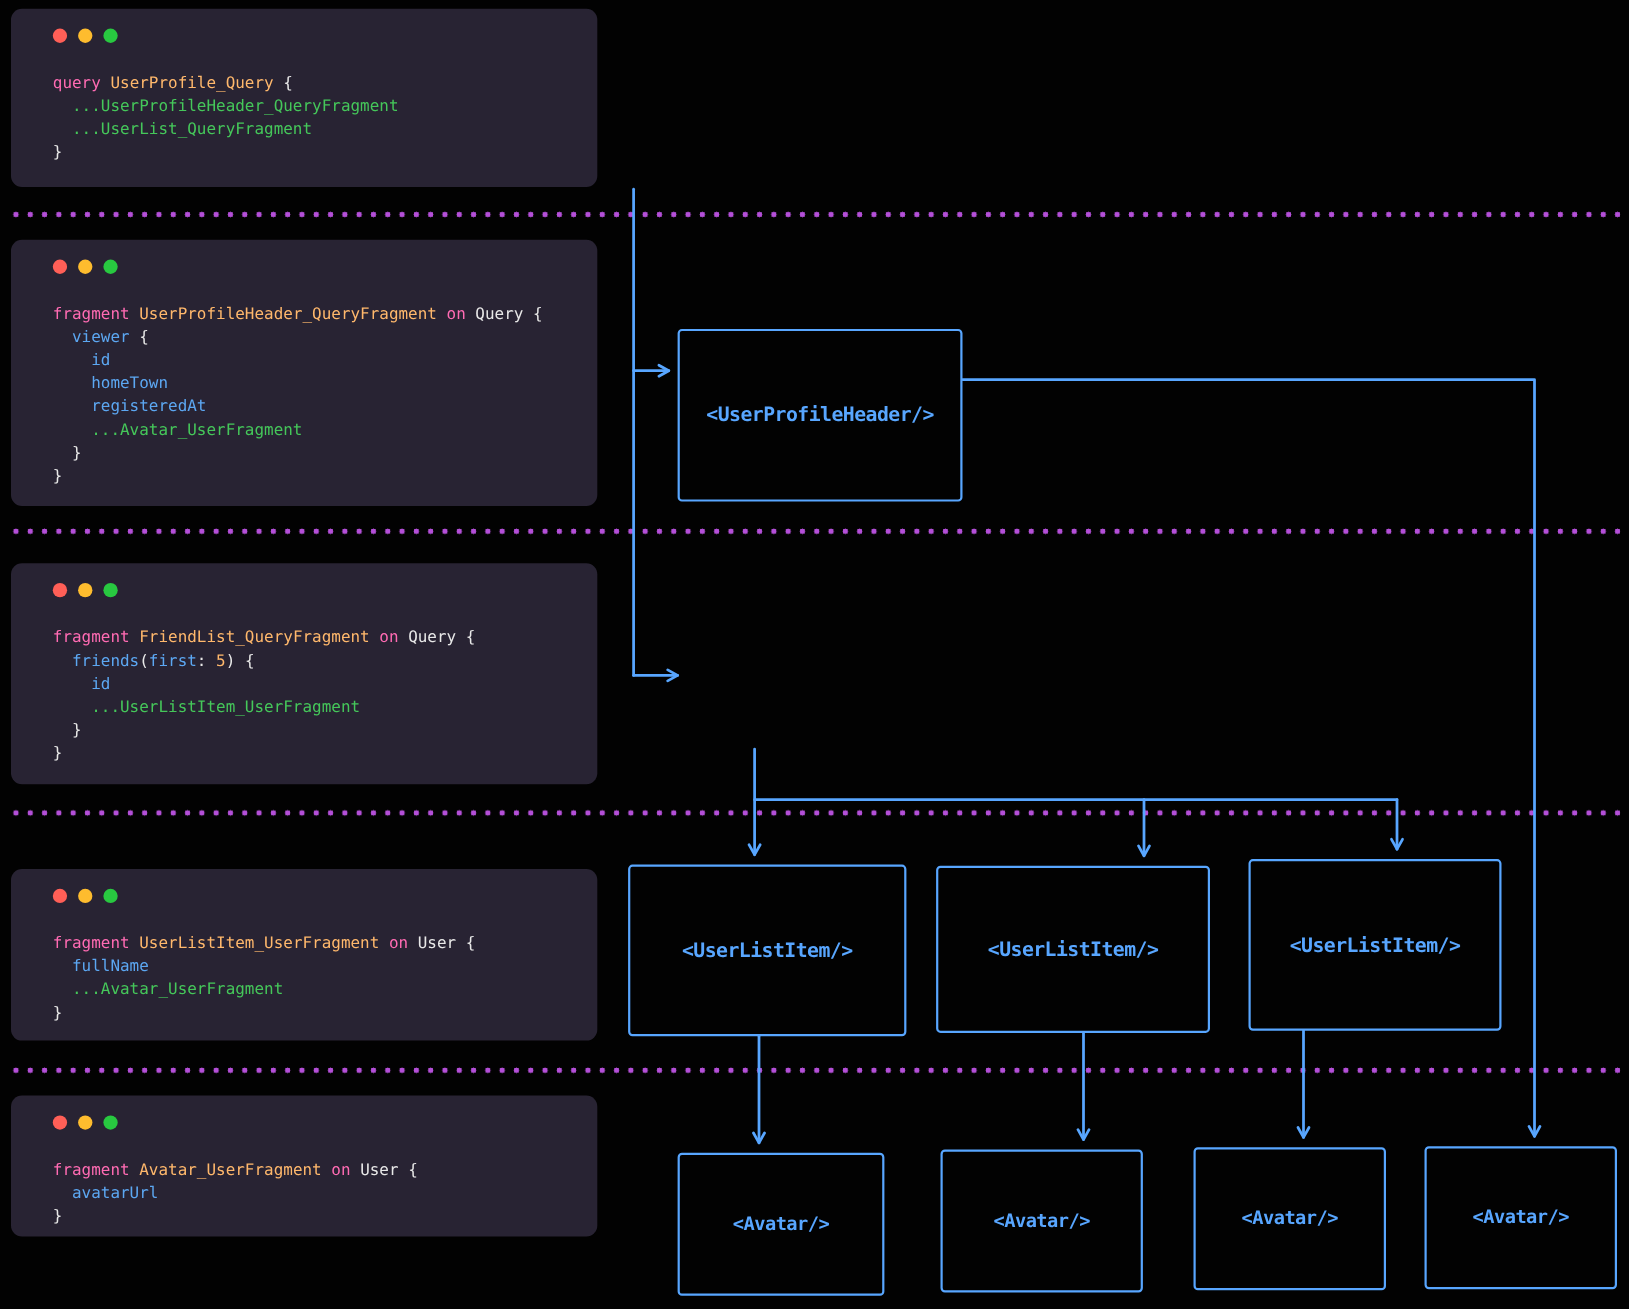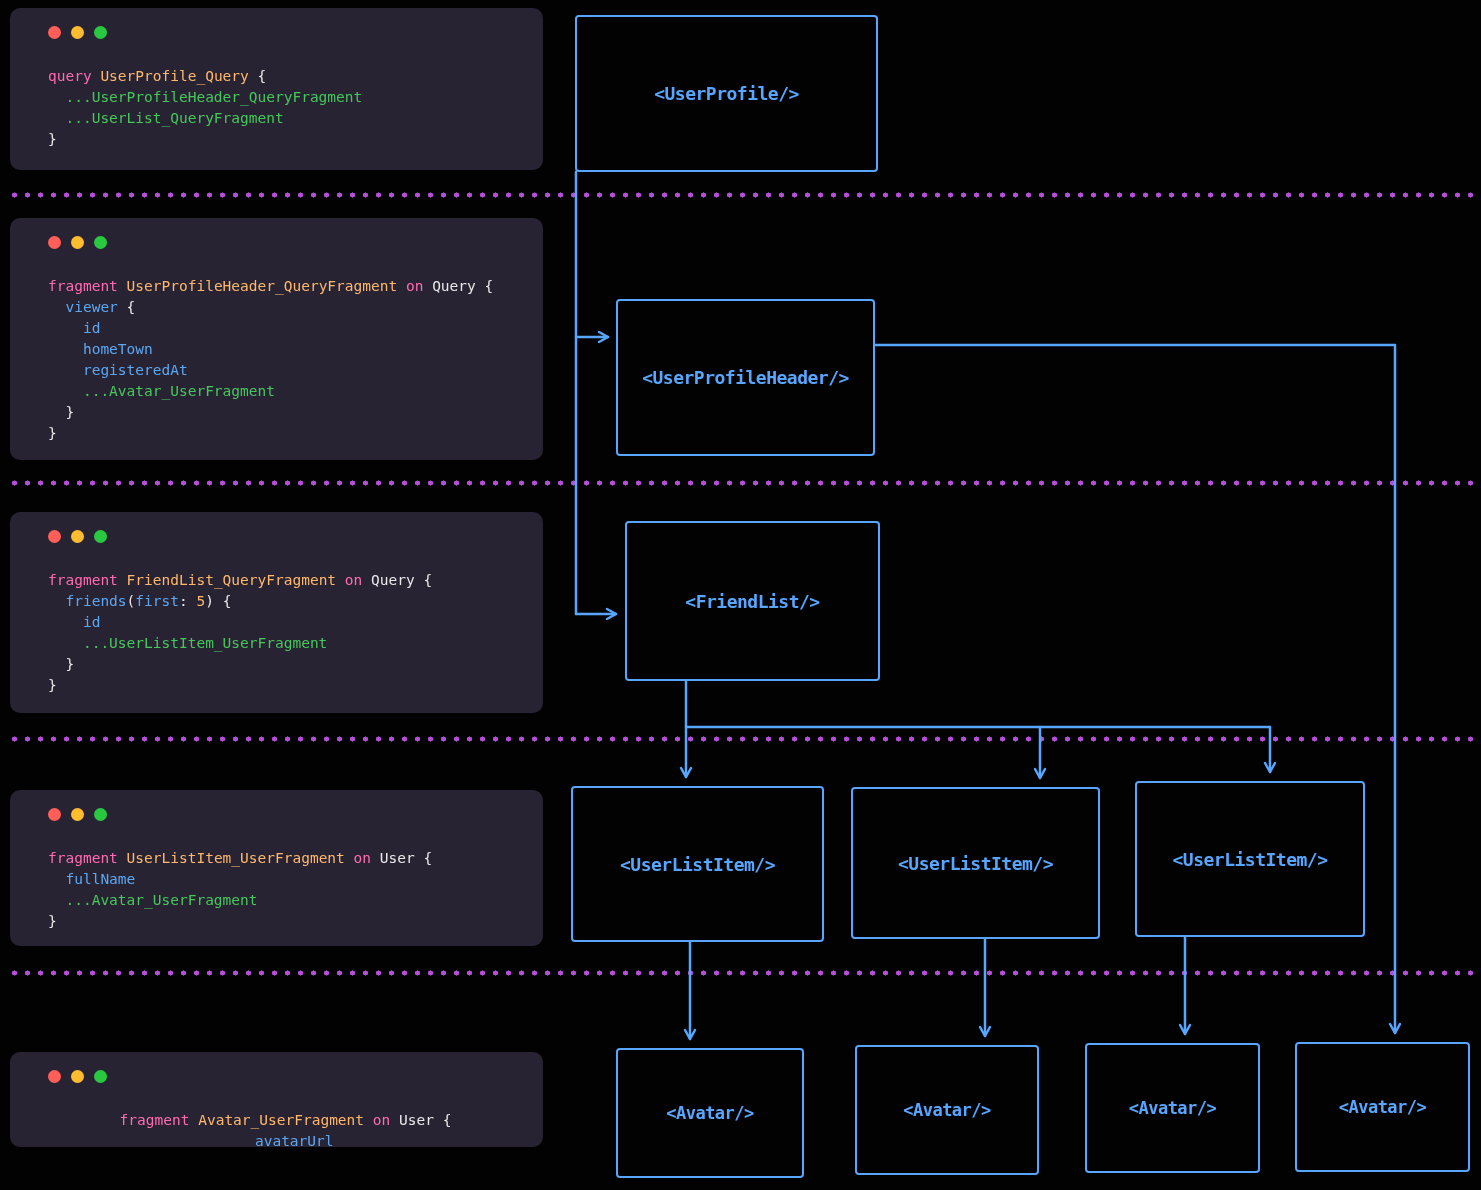--- a/index.html
+++ b/index.html
@@ -34,21 +34,21 @@
     width: 533px;
     background: var(--panel-background);
     border-radius: 10px;
     padding: 18px 20px 12px 38px;
     overflow: hidden;
   }
   .panel-1 { top: 8px;    height: 162px; }
   .panel-2 { top: 218px;  height: 242px; }
   .panel-3 { top: 512px;  height: 201px; }
   .panel-4 { top: 790px;  height: 156px; }
-  .panel-5 { top: 1052px; height: 95px; text-align: center; }
+  .panel-5 { top: 996px; height: 128px; }
 
   .lights { display: flex; gap: 10px; height: 14px; margin-bottom: 26px; margin-left: -18px; padding-left: 18px; }
   .light { width: 13px; height: 13px; border-radius: 50%; }
   .light-red { background: var(--traffic-red); }
   .light-yellow { background: var(--traffic-yellow); }
   .light-green { background: var(--traffic-green); }
 
   .code { font-size: 14.5px; line-height: 21px; white-space: pre; color: var(--syntax-plain); }
   .code-line { height: 21px; }
   .tk-kw { color: var(--syntax-keyword); }
@@ -165,23 +165,21 @@
     <path d="M875 345 L1395 345 L1395 1033" marker-end="url(#arrow)"></path>
     <path d="M686 681 L686 727 L1270 727"></path>
     <path d="M686 727 L686 777" marker-end="url(#arrow)"></path>
     <path d="M1040 727 L1040 778" marker-end="url(#arrow)"></path>
     <path d="M1270 727 L1270 772" marker-end="url(#arrow)"></path>
     <path d="M690 942 L690 1039" marker-end="url(#arrow)"></path>
     <path d="M985 939 L985 1036" marker-end="url(#arrow)"></path>
     <path d="M1185 937 L1185 1034" marker-end="url(#arrow)"></path>
   </svg>
 
-  <div class="node node-userprofile">&lt;UserProfile/&gt;</div>
   <div class="node node-userprofileheader">&lt;UserProfileHeader/&gt;</div>
-  <div class="node node-friendlist">&lt;FriendList/&gt;</div>
   <div class="node node-userlistitem-1">&lt;UserListItem/&gt;</div>
   <div class="node node-userlistitem-2">&lt;UserListItem/&gt;</div>
   <div class="node node-userlistitem-3">&lt;UserListItem/&gt;</div>
   <div class="node node-avatar-1">&lt;Avatar/&gt;</div>
   <div class="node node-avatar-2">&lt;Avatar/&gt;</div>
   <div class="node node-avatar-3">&lt;Avatar/&gt;</div>
   <div class="node node-avatar-4">&lt;Avatar/&gt;</div>
 
 </div>
 

